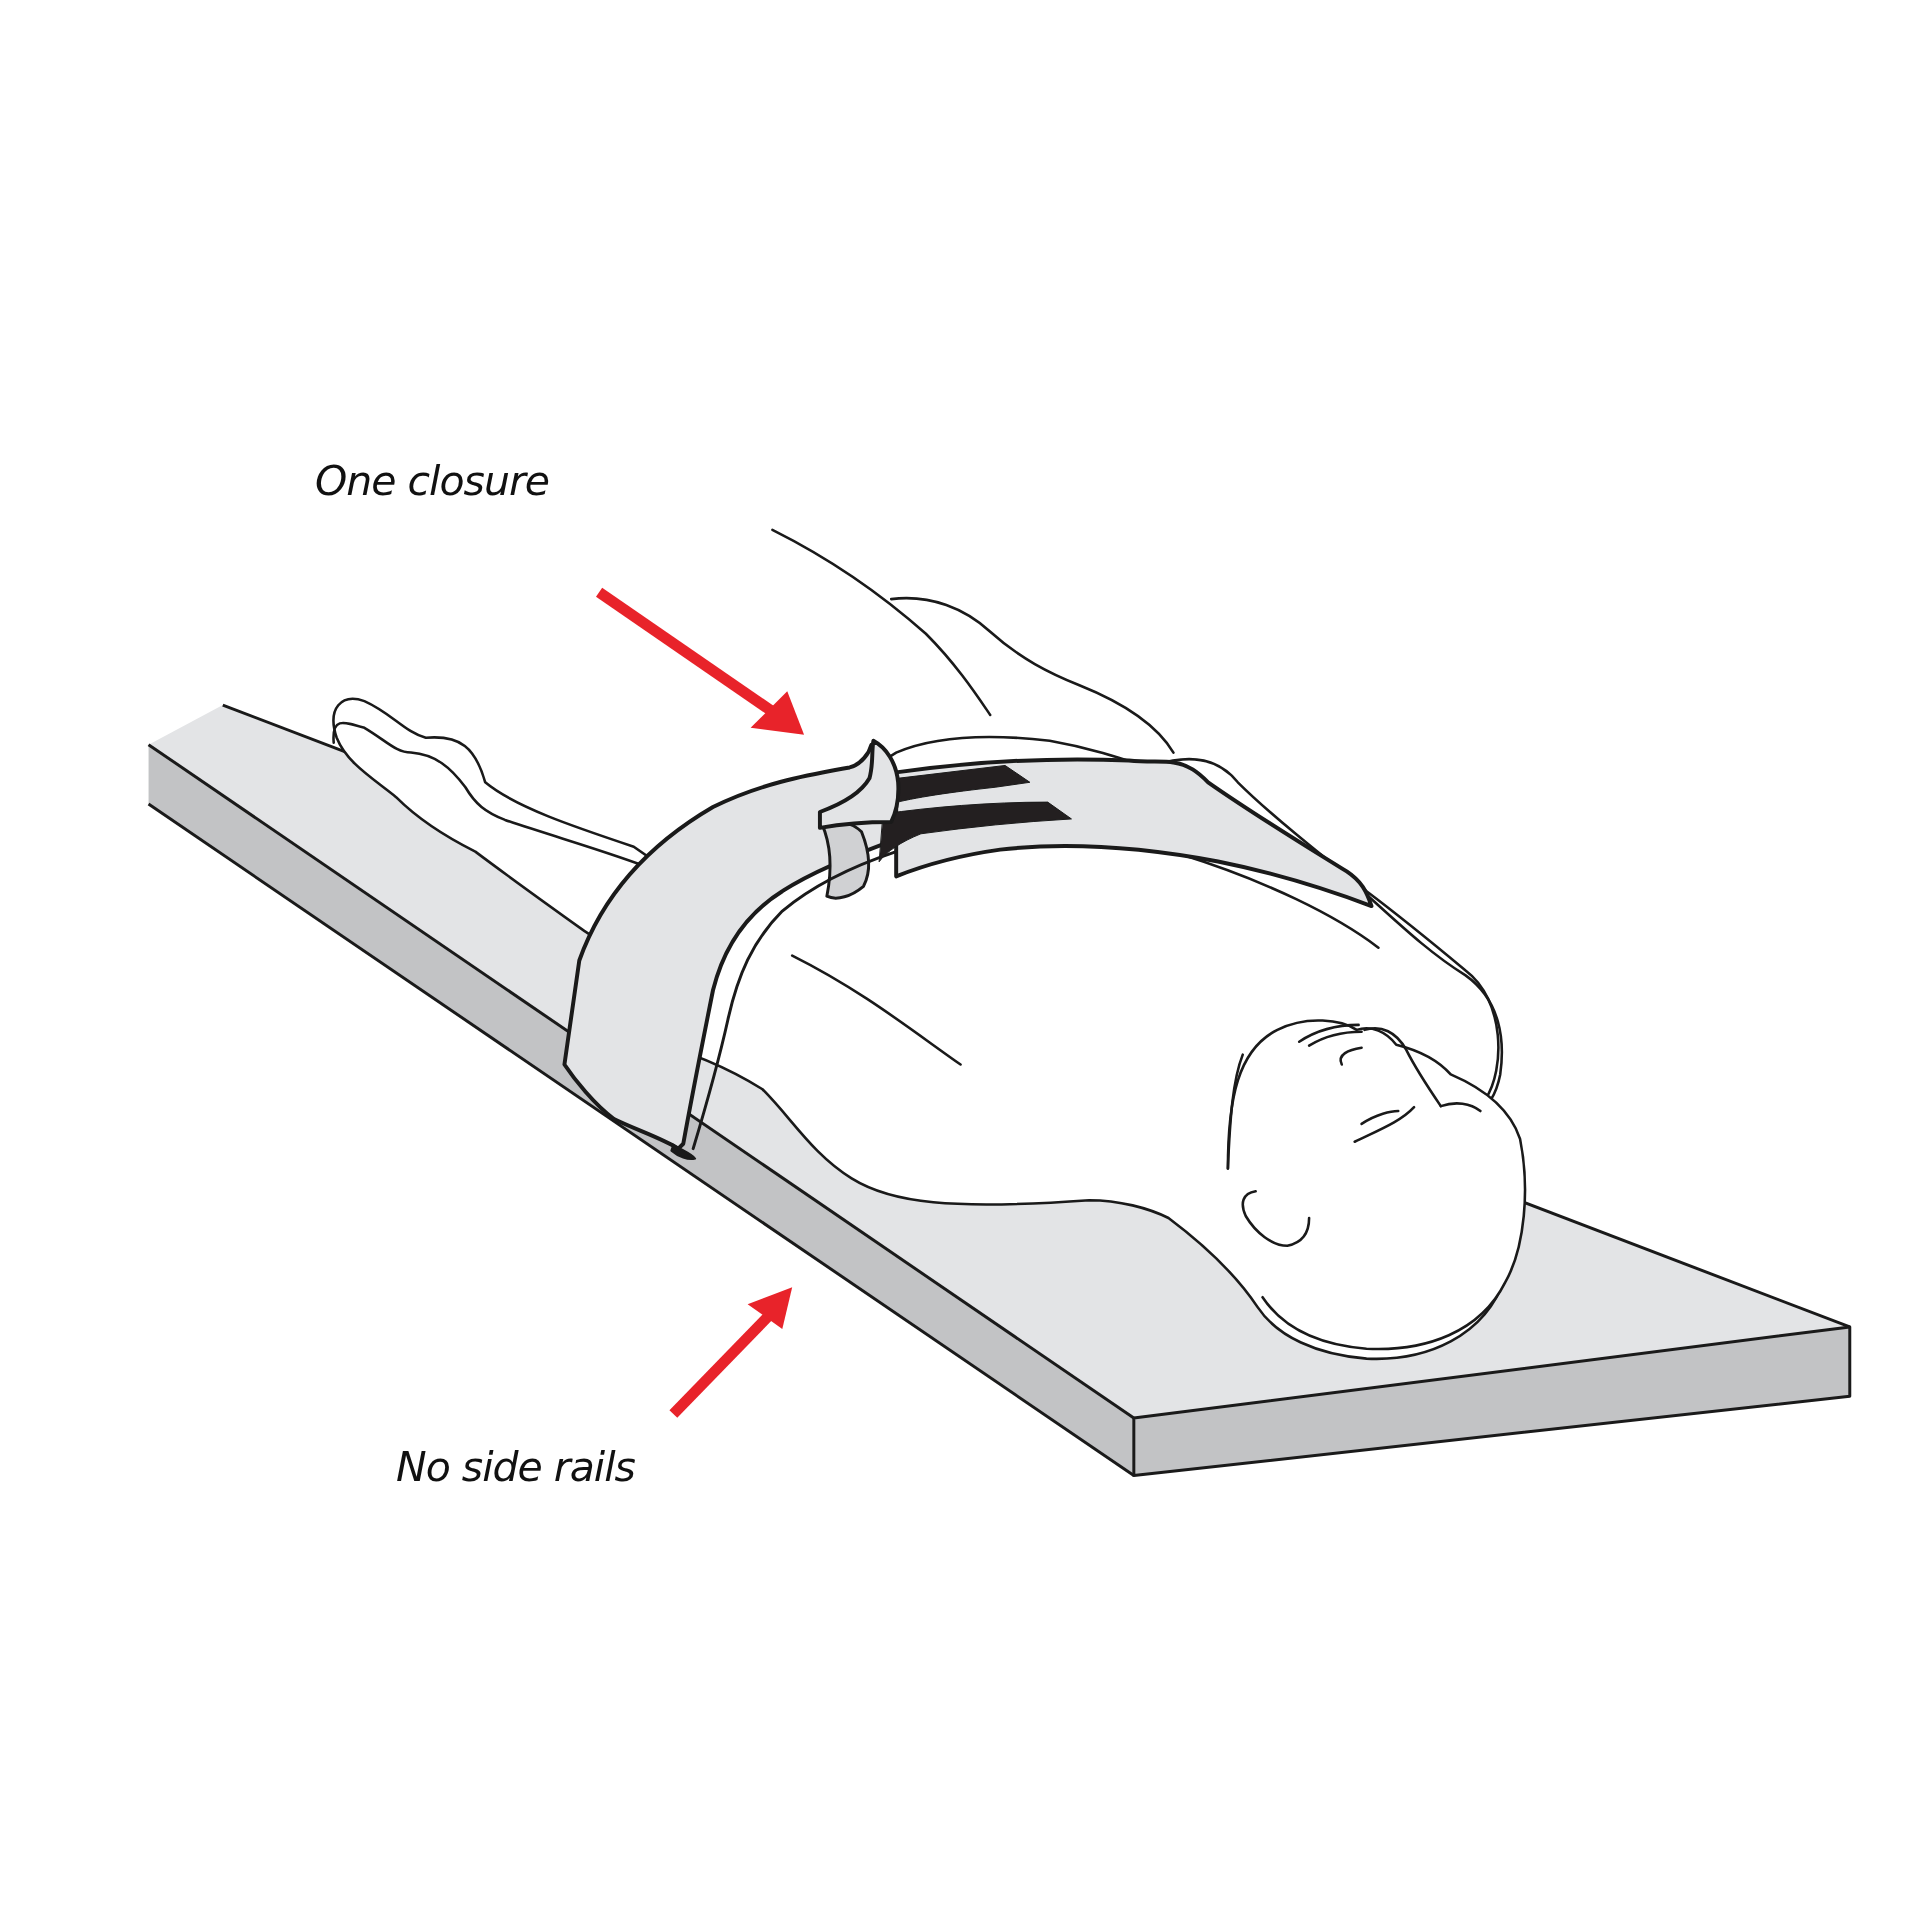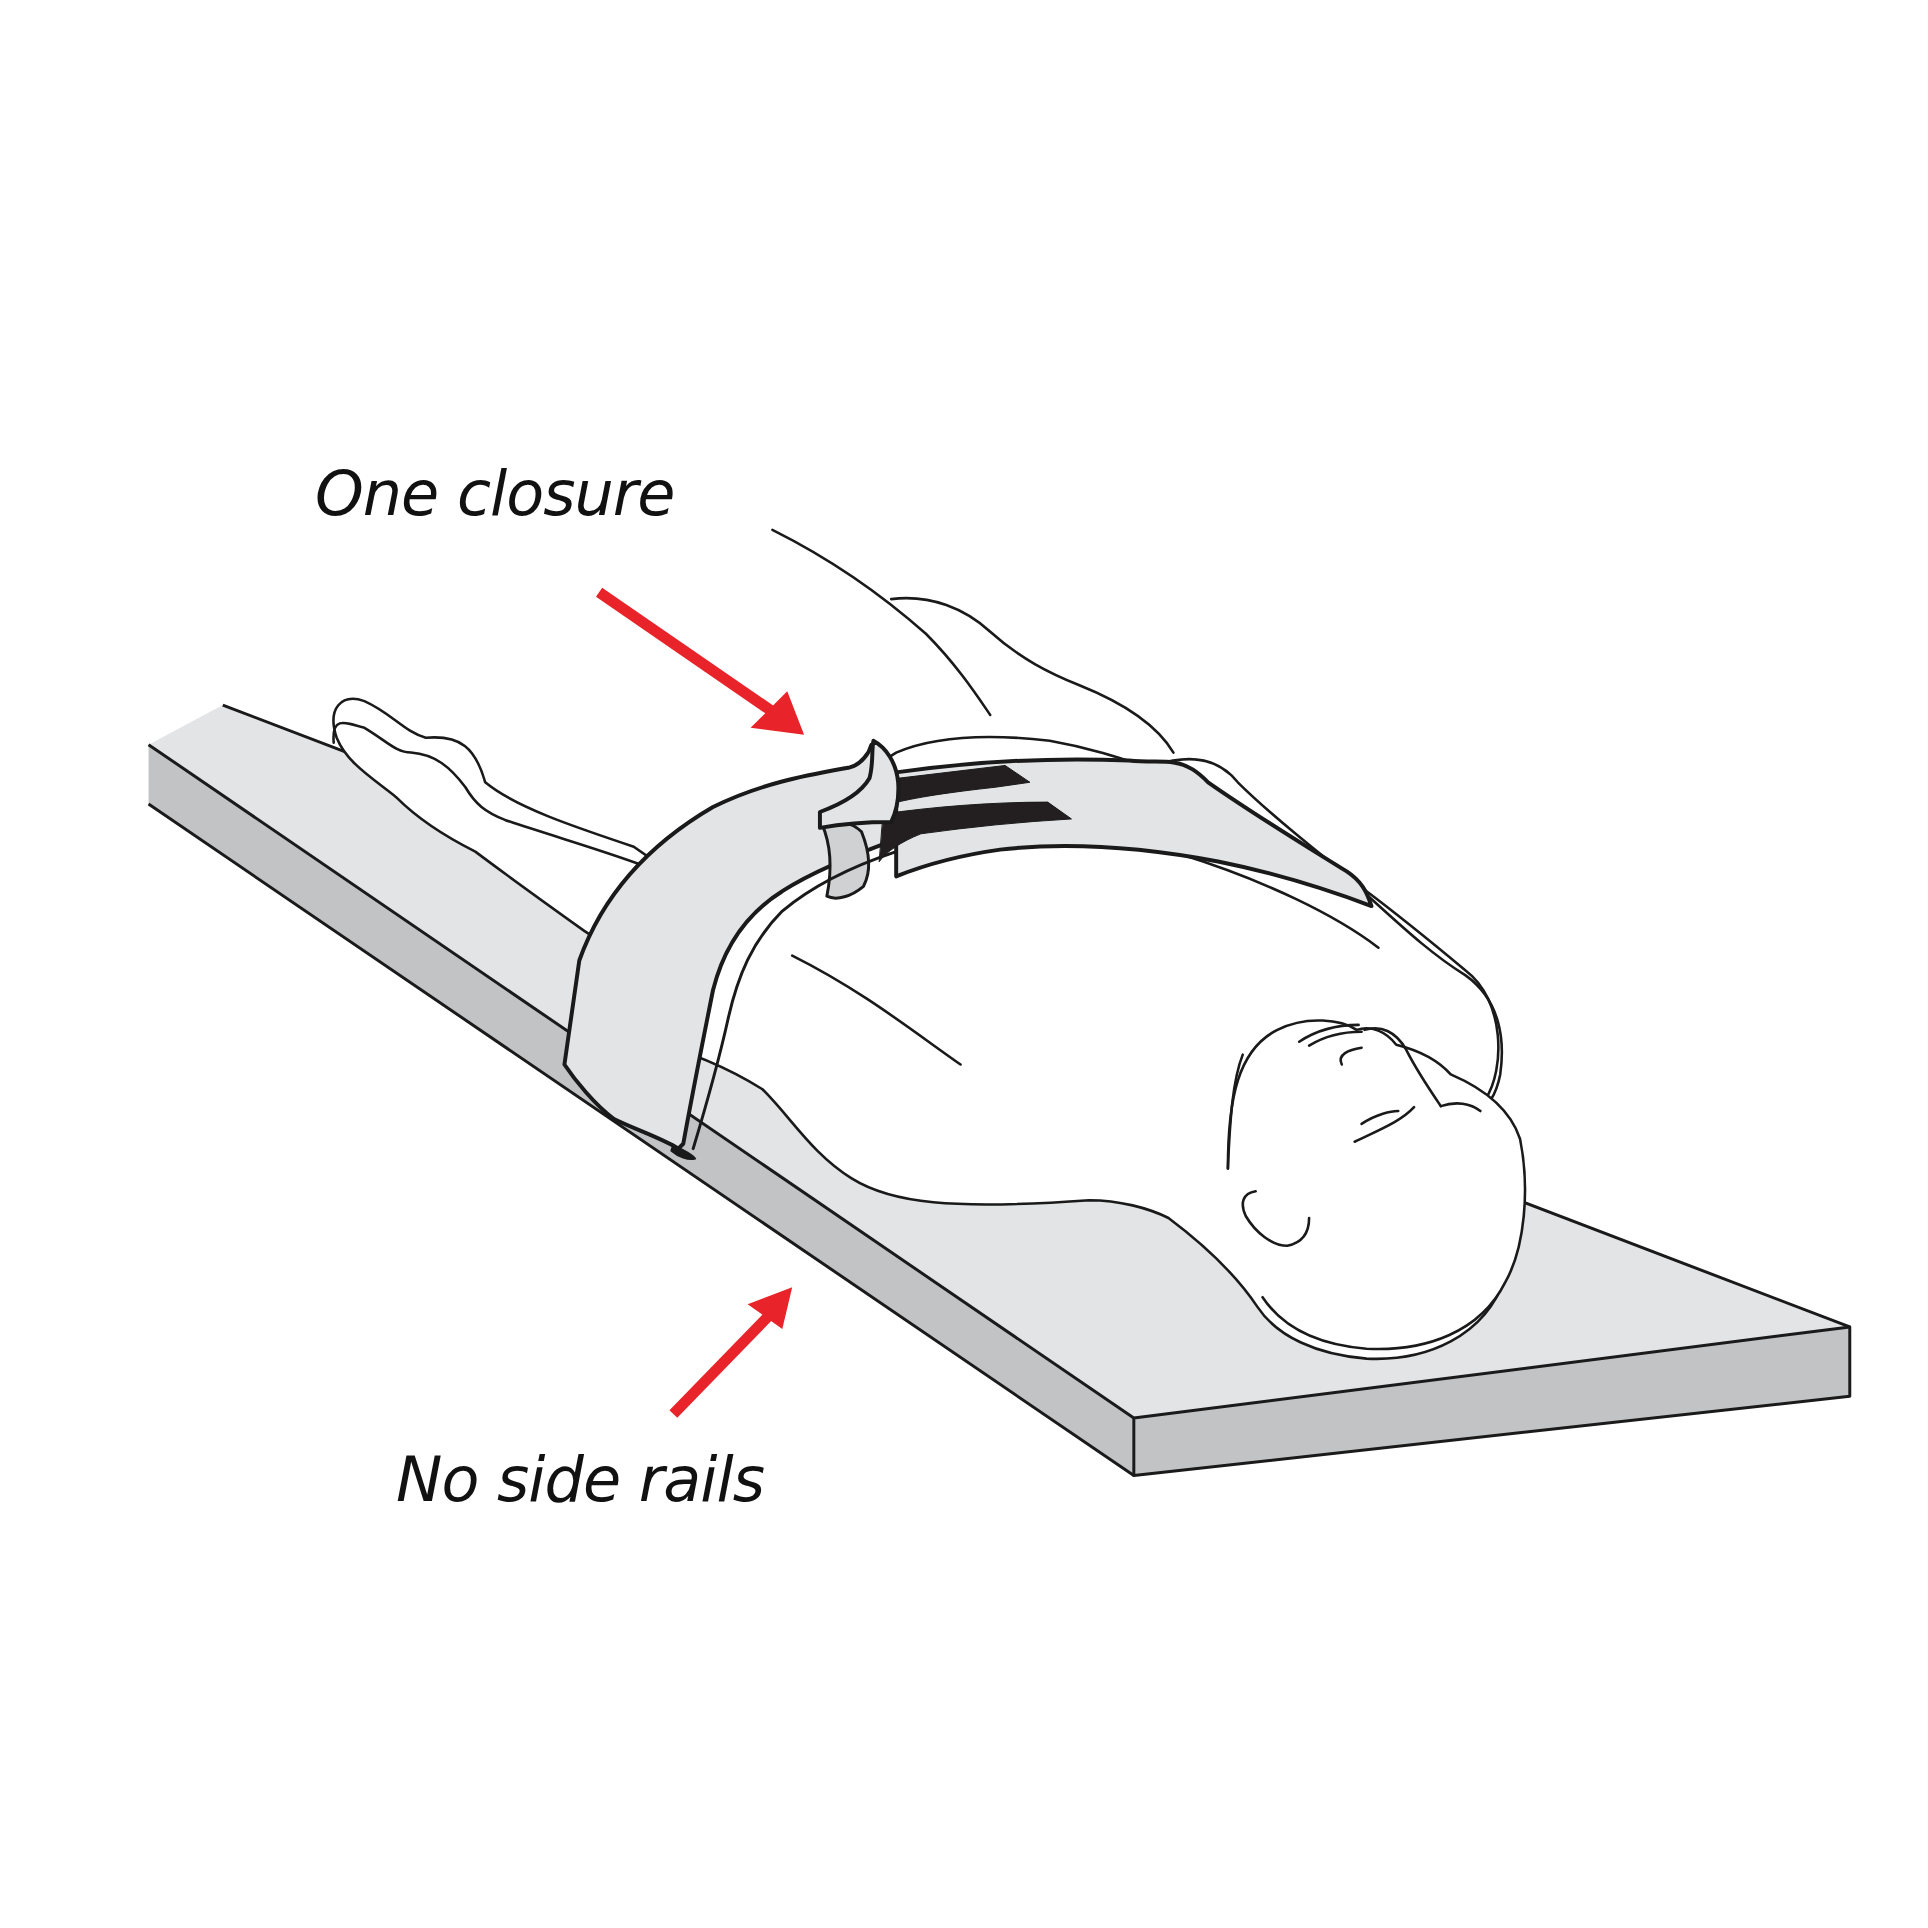--- a/index.html
+++ b/index.html
@@ -2,21 +2,21 @@
 <html><head>
 <meta charset="utf-8">
 <style>
   html, body { margin: 0; padding: 0; background: #ffffff; }
   body { width: 1929px; height: 1929px; position: relative; overflow: hidden; }
   #canvas { position: absolute; left: 0; top: 0; width: 1929px; height: 1929px; }
   .callout-label {
     position: absolute;
     font-family: "DejaVu Sans", "Liberation Sans", sans-serif;
     font-style: italic;
-    font-size: 62px;
+    font-size: 41px;
     color: #111111;
     white-space: nowrap;
     letter-spacing: -1px;
   }
   #label-one-closure { left: 315px; top: 457px; }
   #label-no-side-rails { left: 396px; top: 1443px; }
 </style>
 </head>
 <body>
 

